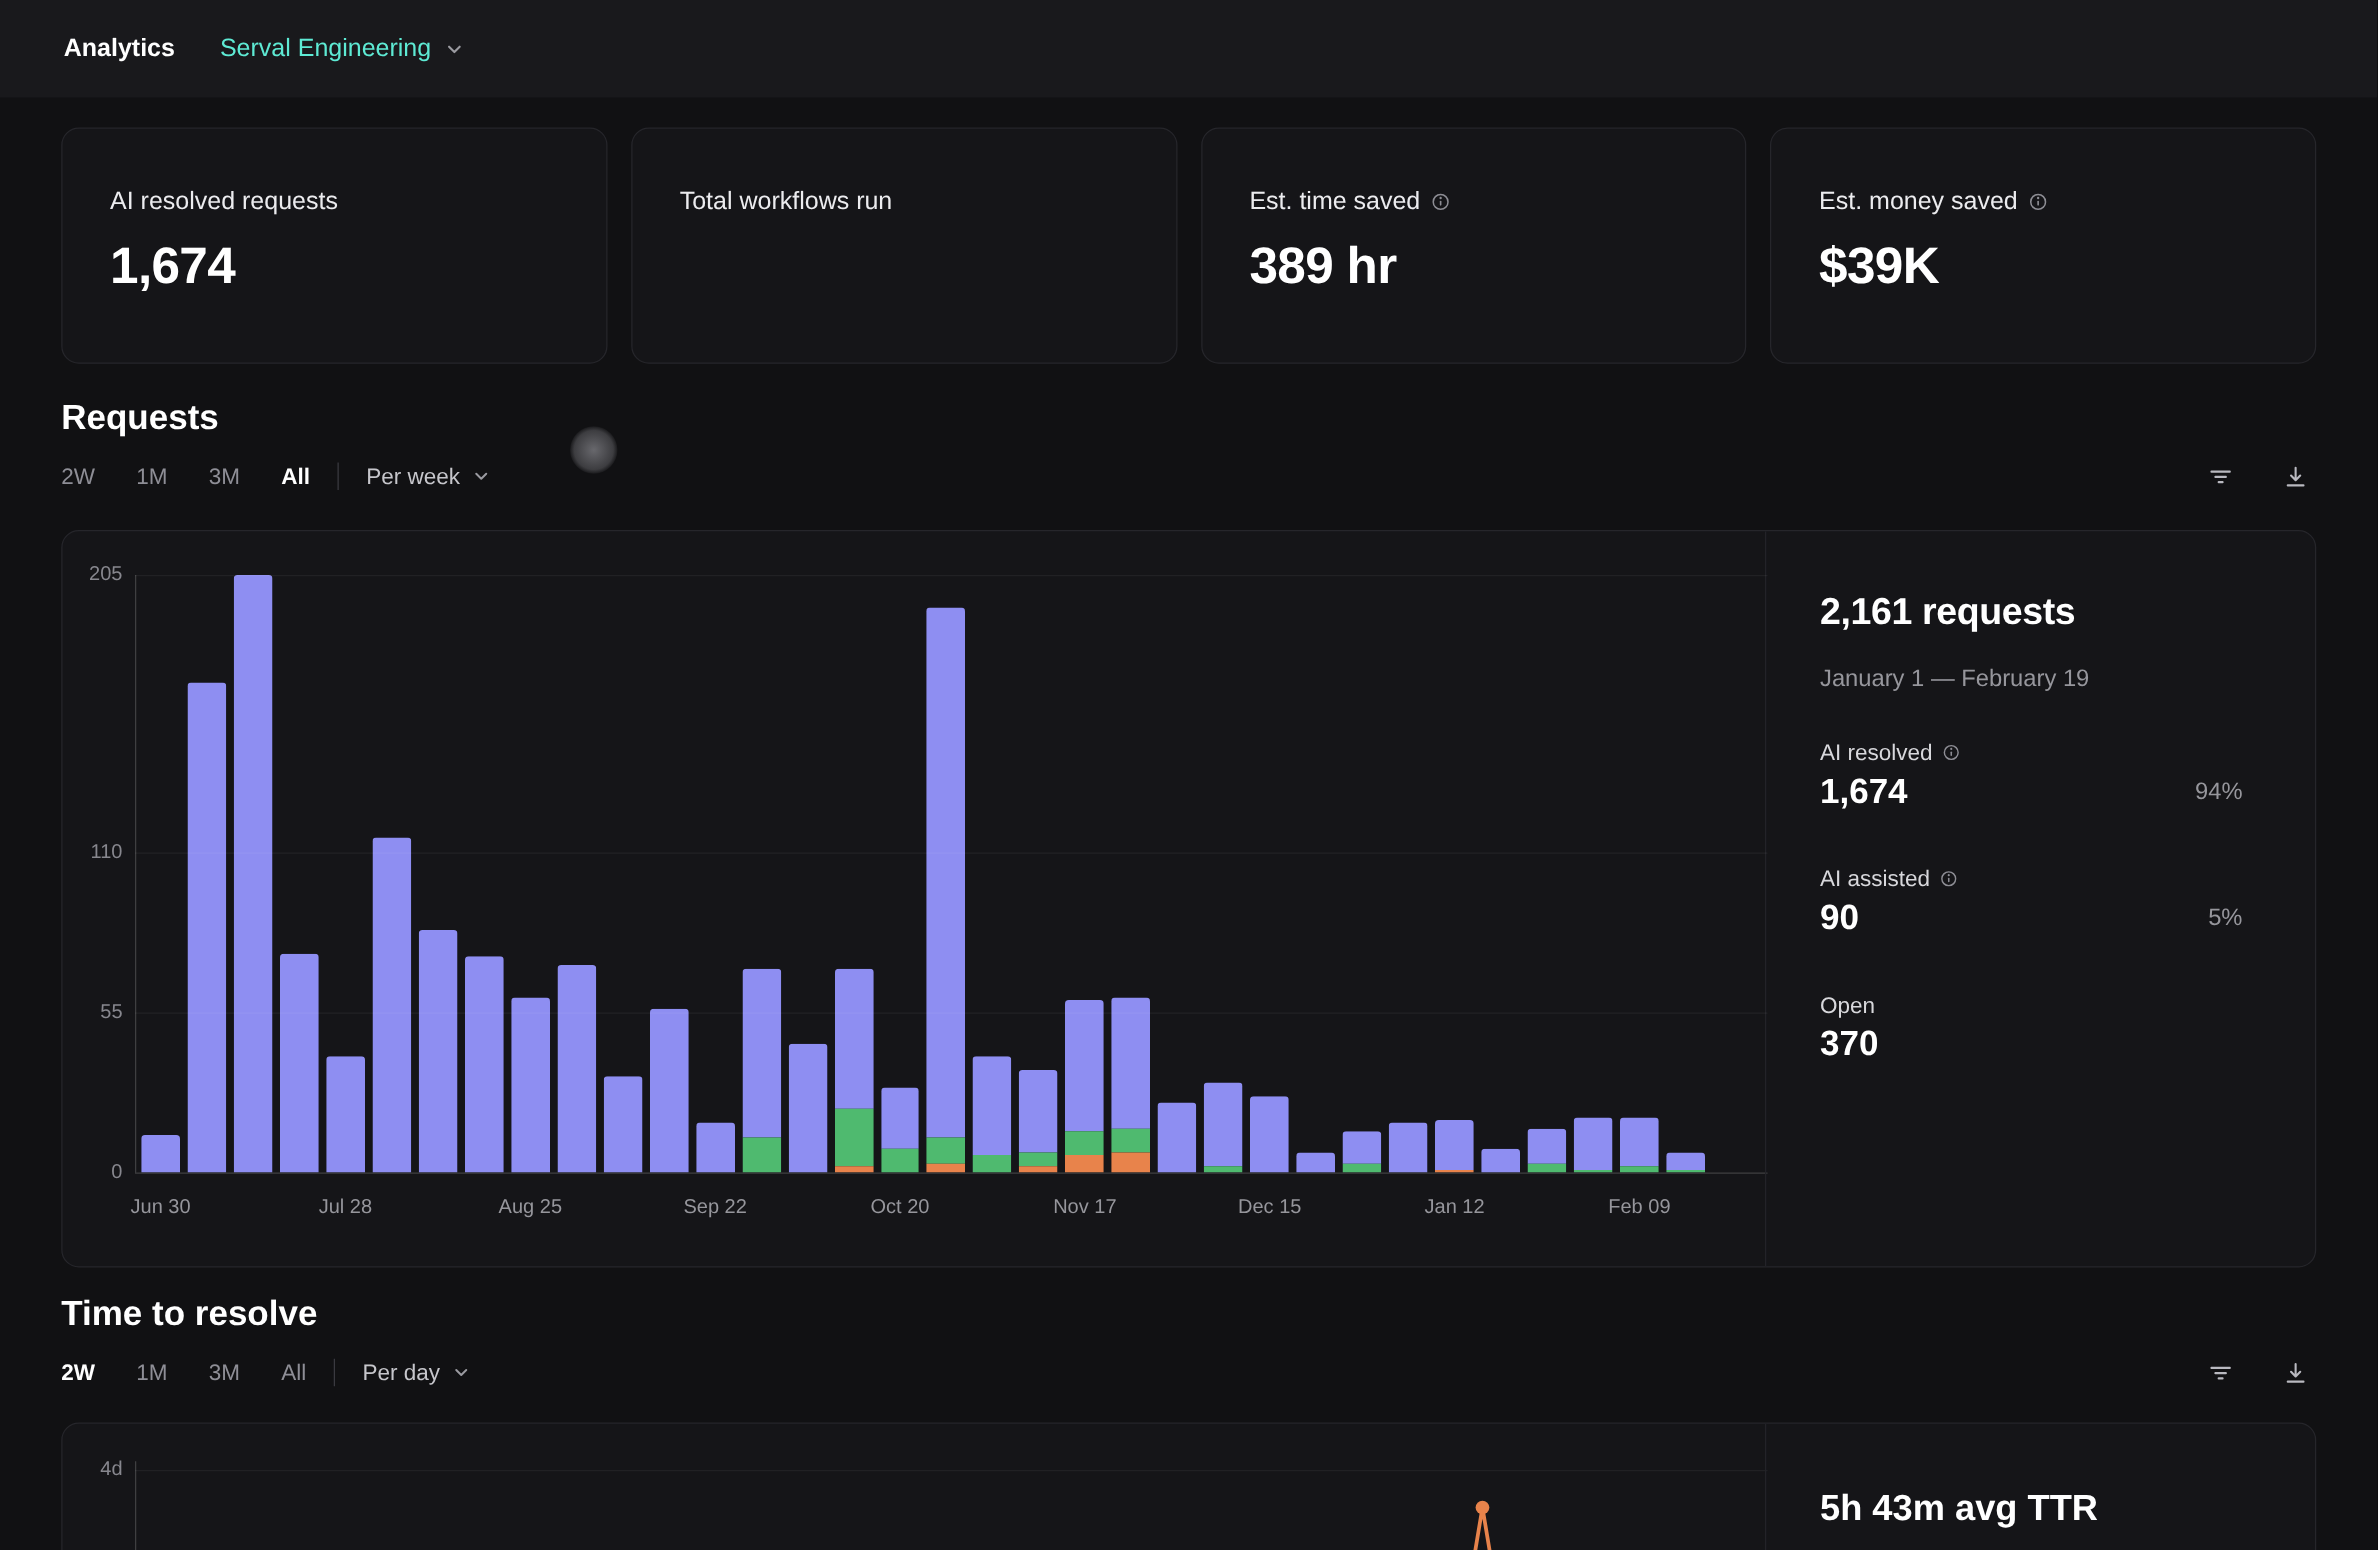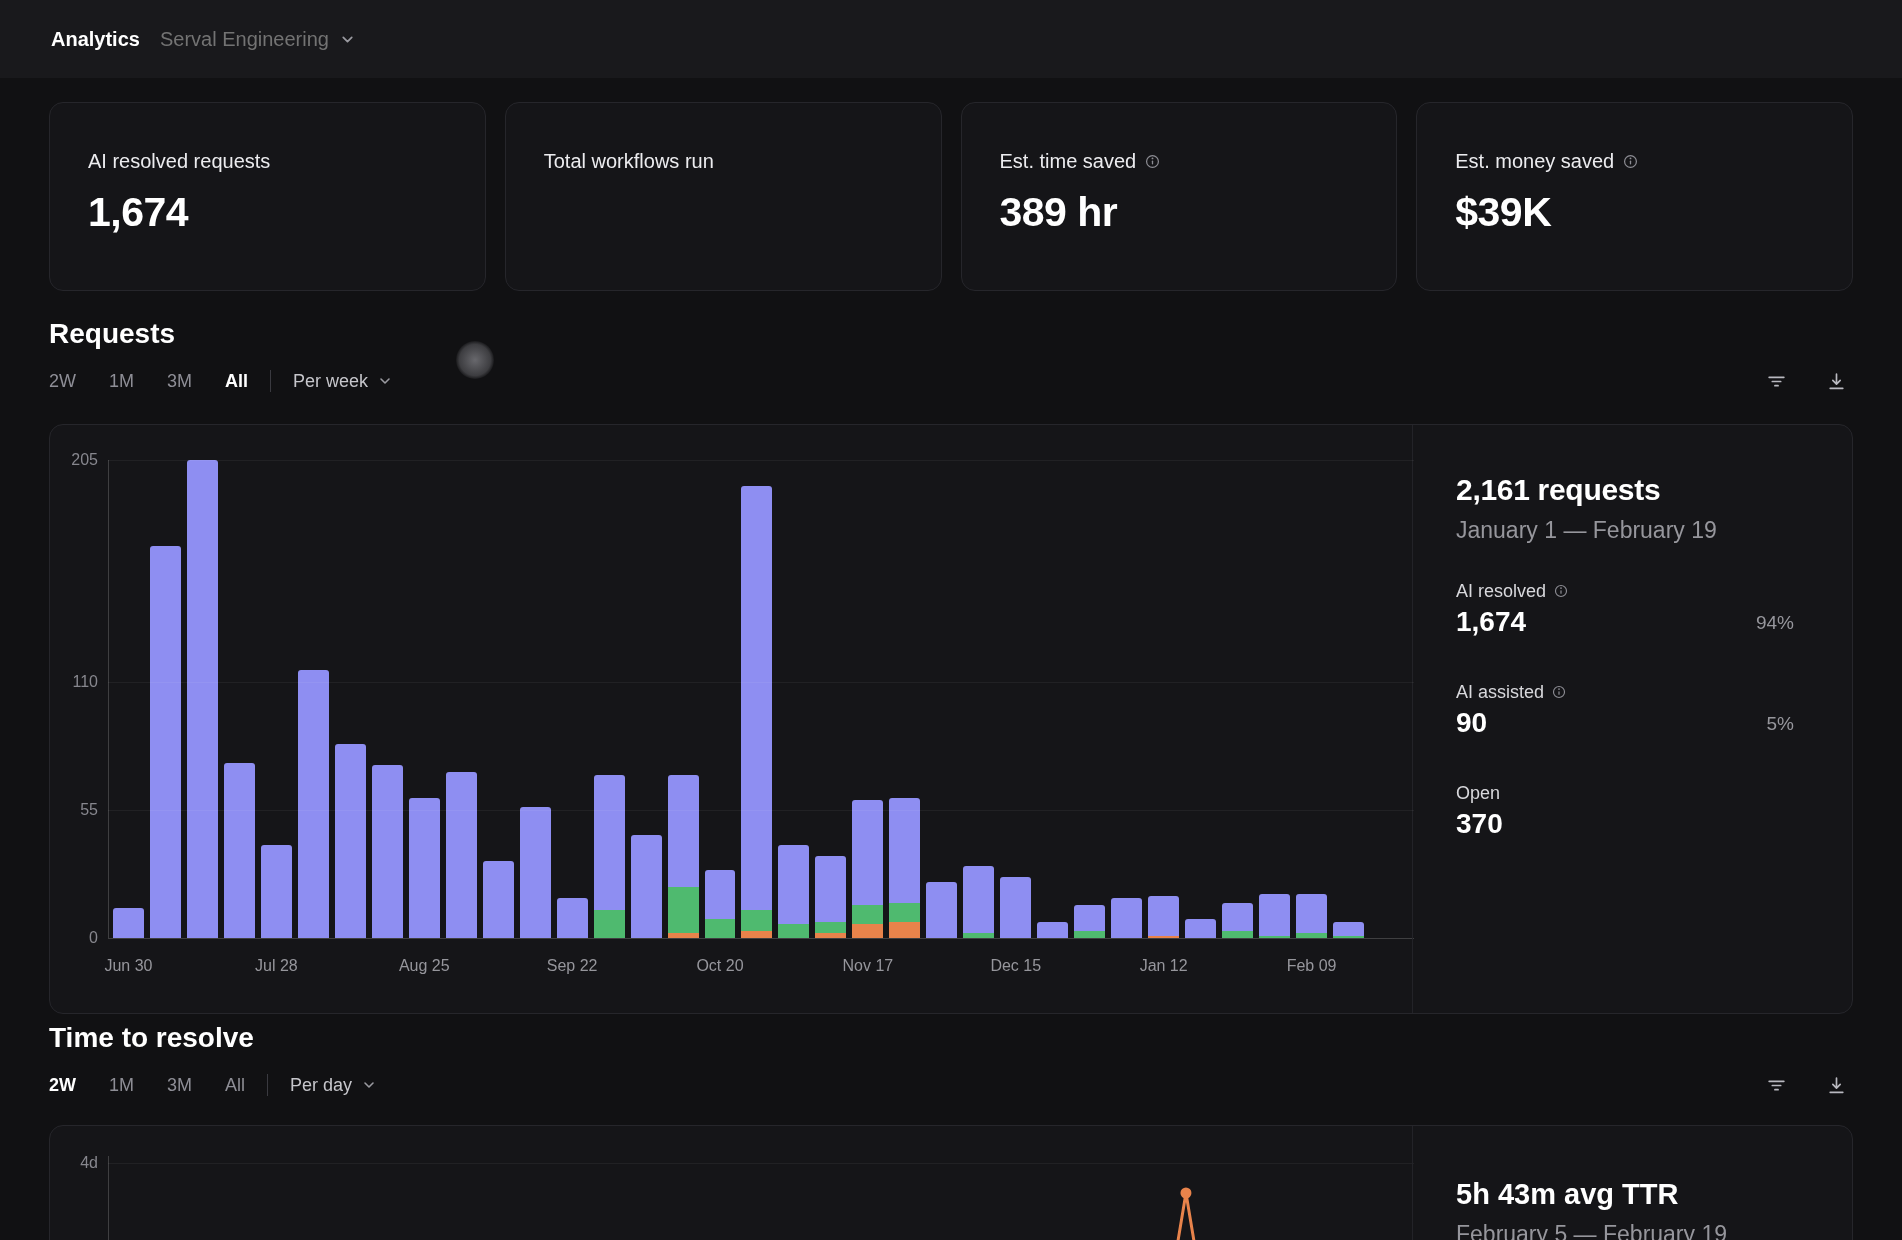--- a/index.html
+++ b/index.html
@@ -5,31 +5,31 @@
   * { margin:0; padding:0; box-sizing:border-box; }
   html,body { background:#0d0d0f; }
   .page{
     position:relative; width:1902px; height:1240px; overflow:hidden;
     background:#111113; color:#f2f2f4;
     font-family:"Liberation Sans","DejaVu Sans",sans-serif;
   }
   
   .topbar{ height:78px; background:#19191c; display:flex; align-items:center; padding:0 51px; gap:20px; }
   .app-title{ font-size:20px; font-weight:700; color:#ffffff; }
-  .workspace{ display:flex; align-items:center; gap:10px; font-size:20px; color:#737373; background:none; border:none; cursor:pointer; font-family:inherit; }
+  .workspace{ display:flex; align-items:center; gap:10px; font-size:20px; color:#5eead4; background:none; border:none; cursor:pointer; font-family:inherit;margin-left:16px; }
   .workspace svg{ color:#9a9aa0; }
   
   .stats-row{ display:flex; gap:19px; margin:24px 49px 0; }
   .stat-card{ flex:1; height:189px; background:#151518; border:1px solid #26262b; border-radius:14px; padding:47px 38px 0; }
   .stat-label{ font-size:20px; color:#ececef; display:flex; align-items:center; gap:9px; }
   .stat-value{ margin-top:16px; font-size:41px; font-weight:700; letter-spacing:-0.5px; color:#ffffff; }
   .info-icon{ color:#8d8d94; flex:none; }
   
   .section-head{ margin:27px 49px 0; }
-  .section-head.ttr{ margin-top:8px; }
+  .section-head.ttr{ margin-top:21px; }
   .section-title{ font-size:28px; font-weight:700; color:#ffffff; }
   .controls-row{ position:relative; margin-top:16px; display:flex; align-items:center; height:30px; }
   .range-tabs{ display:flex; gap:33px; font-size:18px; color:#8e8e96; }
   .range-tab{ cursor:pointer; }
   .range-tab.active{ color:#ffffff; font-weight:700; }
   .tabs-divider{ width:1px; height:22px; background:#3a3a40; margin:0 22px; }
   .granularity{ display:flex; align-items:center; gap:9px; font-size:18px; color:#c6c6cb; cursor:pointer; background:none; border:none; font-family:inherit; }
   .granularity svg{ color:#9a9aa0; }
   .head-icons{ position:absolute; right:0; top:50%; transform:translateY(-50%); display:flex; gap:26px; }
   .icon-btn{ width:34px; height:34px; display:flex; align-items:center; justify-content:center; color:#b9b9c0; background:none; border:none; cursor:pointer; }
@@ -41,21 +41,21 @@
   .gridline{ position:absolute; left:58px; width:1306px; height:1px; background:rgba(255,255,255,0.055); }
   .axis-y{ position:absolute; left:58px; top:35px; width:1px; height:478px; background:rgba(255,255,255,0.18); }
   .axis-x{ position:absolute; left:58px; top:513px; width:1306px; height:1px; background:rgba(255,255,255,0.18); }
   #bars{ position:absolute; left:63px; top:35px; width:1251px; height:478px; display:flex; align-items:flex-end; gap:6px; }
   .bar{ flex:1; display:flex; flex-direction:column; border-radius:3px 3px 0 0; overflow:hidden; }
   .seg{ width:100%; }
   .xtick{ position:absolute; top:532px; width:100px; text-align:center; font-size:16px; color:#96969c; }
   
   .panel{ position:absolute; top:0; right:0; bottom:0; width:440px; border-left:1px solid #232328; padding:48px 58px 0 43px; }
   .panel-total{ font-size:30px; font-weight:700; color:#ffffff; letter-spacing:-0.3px; }
-  .panel-range{ margin-top:10px; font-size:23px; color:#96969c; }
+  .panel-range{ margin-top:26px; font-size:19px; color:#96969c; }
   .legend{ margin-top:36px; }
   .legend-item{ position:relative; display:flex; margin-bottom:43px;flex-direction:column; }
   .legend-bar{ width:5px; border-radius:3px; margin-right:15px; align-self:stretch; flex:none; }
   .legend-label{ font-size:18px; color:#d8d8dc; display:flex; align-items:center; gap:8px; line-height:22px; }
   .legend-value{ margin-top:4px; font-size:28px; font-weight:700; color:#ffffff; }
   .legend-pct{ position:absolute; right:0; bottom:4px; font-size:19px; color:#96969c; }
   
   .axis-y-ttr{ position:absolute; left:58px; top:30px; width:1px; height:calc(100% - 30px); background:rgba(255,255,255,0.18); }
   .ytick-ttr{ position:absolute; left:0; top:28px; width:48px; text-align:right; font-size:16px; color:#87878e; }
   .gridline-ttr{ position:absolute; left:58px; top:37px; width:1306px; height:1px; background:rgba(255,255,255,0.055); }

